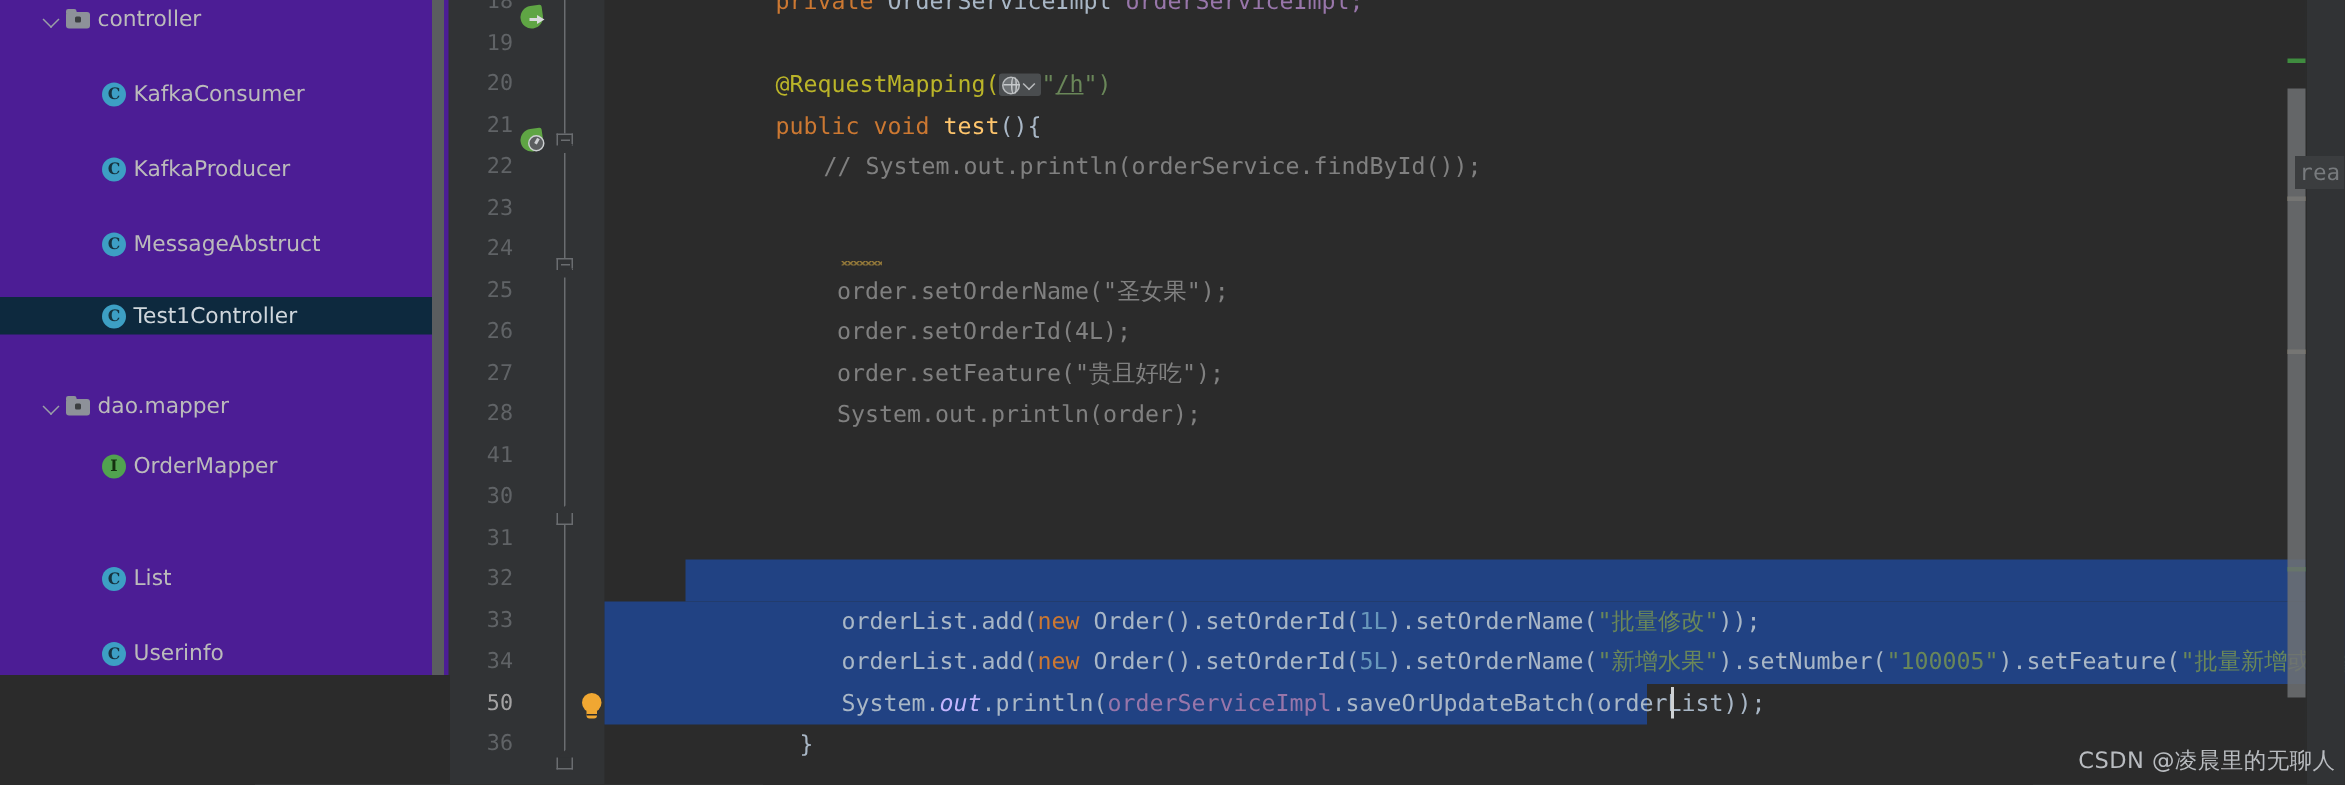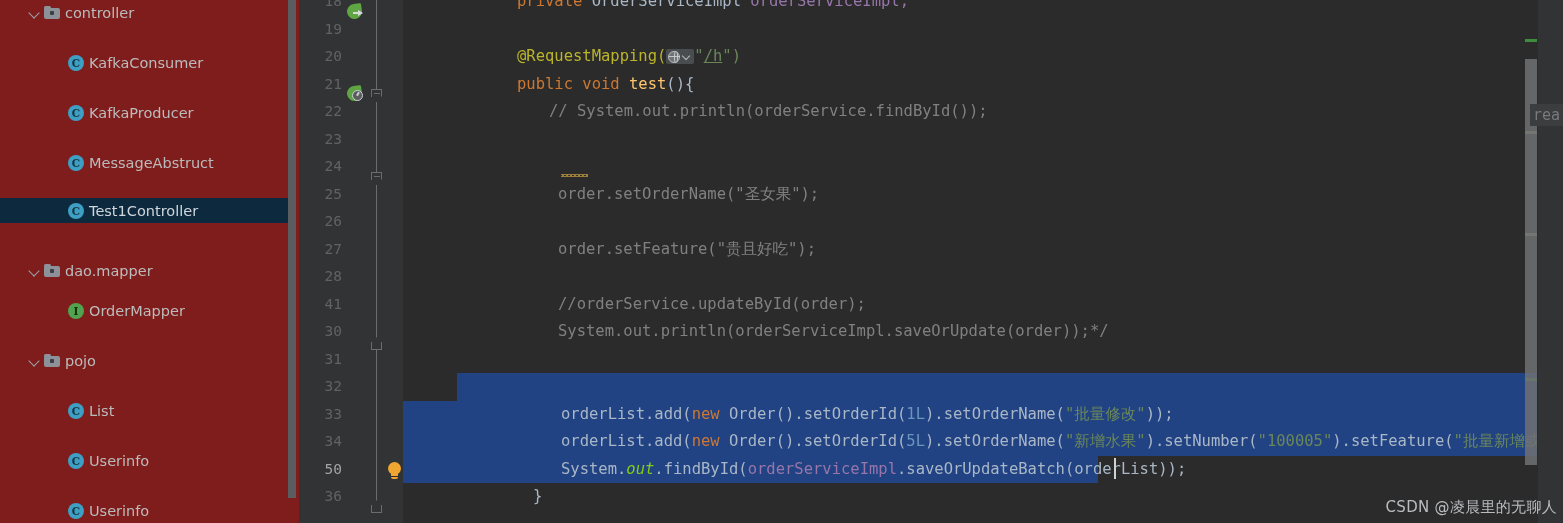--- a/index.html
+++ b/index.html
@@ -12,22 +12,22 @@
   #app {
     position: relative;
     width: 1563px; height: 523px;
     display: flex;
     background: #2b2b2b;
   }
 
   
   #sidebar {
     position: relative;
-    width: 300px; height: 523px;
-    background: #7f1d1d;
+    width: 300px; height: 450px;
+    background: #4c1d95;
     flex: 0 0 300px;
     overflow: hidden;
   }
   .tree-row {
     position: relative;
     height: 25px;
     display: flex;
     align-items: center;
     white-space: nowrap;
     font-size: 14.5px;
@@ -310,21 +310,21 @@
     left: 14px;
     height: 27.5px;
     line-height: 27.5px;
     white-space: pre;
     font-family: "DejaVu Sans Mono", monospace;
     font-size: 15.5px;
     color: #a9b7c6;
   }
   .k   { color: #cc7832; }
   .fld { color: #9876aa; }        
-  .fldi{ color: #84cc16; font-style: italic; }
+  .fldi{ color: #c4b5fd; font-style: italic; }
   .typ { color: #a9b7c6; }
   .str { color: #6a8759; }
   .num { color: #6897bb; }
   .cmt { color: #808080; }
   .ann { color: #bbb529; }
   .mth { color: #a9b7c6; }
 
   .urlstr { color: #6a8759; }
   .urlstr u { text-decoration: underline; }
 
@@ -493,30 +493,20 @@
           <i class="ftab"></i>
           <i class="fbody"></i>
           <i class="fdot"></i>
         </span>
       <span class="row-label">dao.mapper</span>
     </div>
     <div class="tree-row" style="top:148px">
       <span class="indent" style="width:68px"></span>
       <span class="badge iface">I</span>
       <span class="row-label">OrderMapper</span>
-    </div>
-    <div class="tree-row" style="top:173px">
-      <span class="indent" style="width:28px"></span>
-      <span class="chev"></span>
-      <span class="ic ic-folder">
-          <i class="ftab"></i>
-          <i class="fbody"></i>
-          <i class="fdot"></i>
-        </span>
-      <span class="row-label">pojo</span>
     </div>
     <div class="tree-row" style="top:198px">
       <span class="indent" style="width:68px"></span>
       <span class="badge cls">C</span>
       <span class="row-label">List</span>
     </div>
     <div class="tree-row" style="top:223px">
       <span class="indent" style="width:68px"></span>
       <span class="badge cls">C</span>
       <span class="row-label">Userinfo</span>
@@ -606,30 +596,30 @@
       <div class="code-line" style="top:-12px; left:114px"><span class="k">private</span> <span class="typ">OrderServiceImpl</span> <span class="fld">orderServiceImpl;</span></div>
 
       <div class="code-line" style="top:43px; left:114px"><span class="ann">@RequestMapping(</span><span class="globe-chip"><i class="gl"></i><i class="gchev"></i></span><span class="urlstr"><span>"</span><u>/h</u><span>")</span></span></div>
 
       <div class="code-line" style="top:70.5px; left:114px"><span class="k">public</span> <span class="k">void</span> <span class="mth" style="color:#ffc66d">test</span><span class="typ">(){</span></div>
 
       <div class="code-line cmt" style="top:98px; left:146px">// System.out.println(orderService.findById());</div>
 
       <div class="squig" style="top:174px; left:158px; width:27px"></div>
       <div class="code-line cmt" style="top:180.5px; left:155px">order.setOrderName("圣女果");</div>
+      <div class="code-line cmt" style="top:208px; left:155px">order.setOrderId(4L);</div>
       <div class="code-line cmt" style="top:235.5px; left:155px">order.setFeature("贵且好吃");</div>
-      <div class="code-line cmt" style="top:290.5px; left:155px">//orderService.updateById(order);</div>
-      <div class="code-line cmt" style="top:318px; left:155px">System.out.println(orderServiceImpl.saveOrUpdate(order));*/</div>
+      <div class="code-line cmt" style="top:263px; left:155px">System.out.println(order);</div>
 
 
       <div class="code-line" style="top:400.5px; left:158px"><span>orderList.add(</span><span class="k">new</span><span> Order().setOrderId(</span><span class="num">1L</span><span>).setOrderName(</span><span class="str">"批量修改"</span><span>));</span></div>
 
       <div class="code-line" style="top:428px; left:158px"><span>orderList.add(</span><span class="k">new</span><span> Order().setOrderId(</span><span class="num">5L</span><span>).setOrderName(</span><span class="str">"新增水果"</span><span>).setNumber(</span><span class="str">"100005"</span><span>).setFeature(</span><span class="str">"批量新增或者修</span></div>
 
-      <div class="code-line" style="top:455.5px; left:158px"><span>System.</span><span class="fldi">out</span><span>.findById(</span><span class="fld">orderServiceImpl</span><span>.saveOrUpdateBatch(orderList));</span></div>
+      <div class="code-line" style="top:455.5px; left:158px"><span>System.</span><span class="fldi">out</span><span>.println(</span><span class="fld">orderServiceImpl</span><span>.saveOrUpdateBatch(orderList));</span></div>
       <div id="caret" style="top:458px; left:711px"></div>
 
       <div class="code-line" style="top:483px; left:130px">}</div>
 
     </div>
 
     <div id="right-gutter"></div>
     <div id="right-edgeline"></div>
 
     <div id="markerbar">

